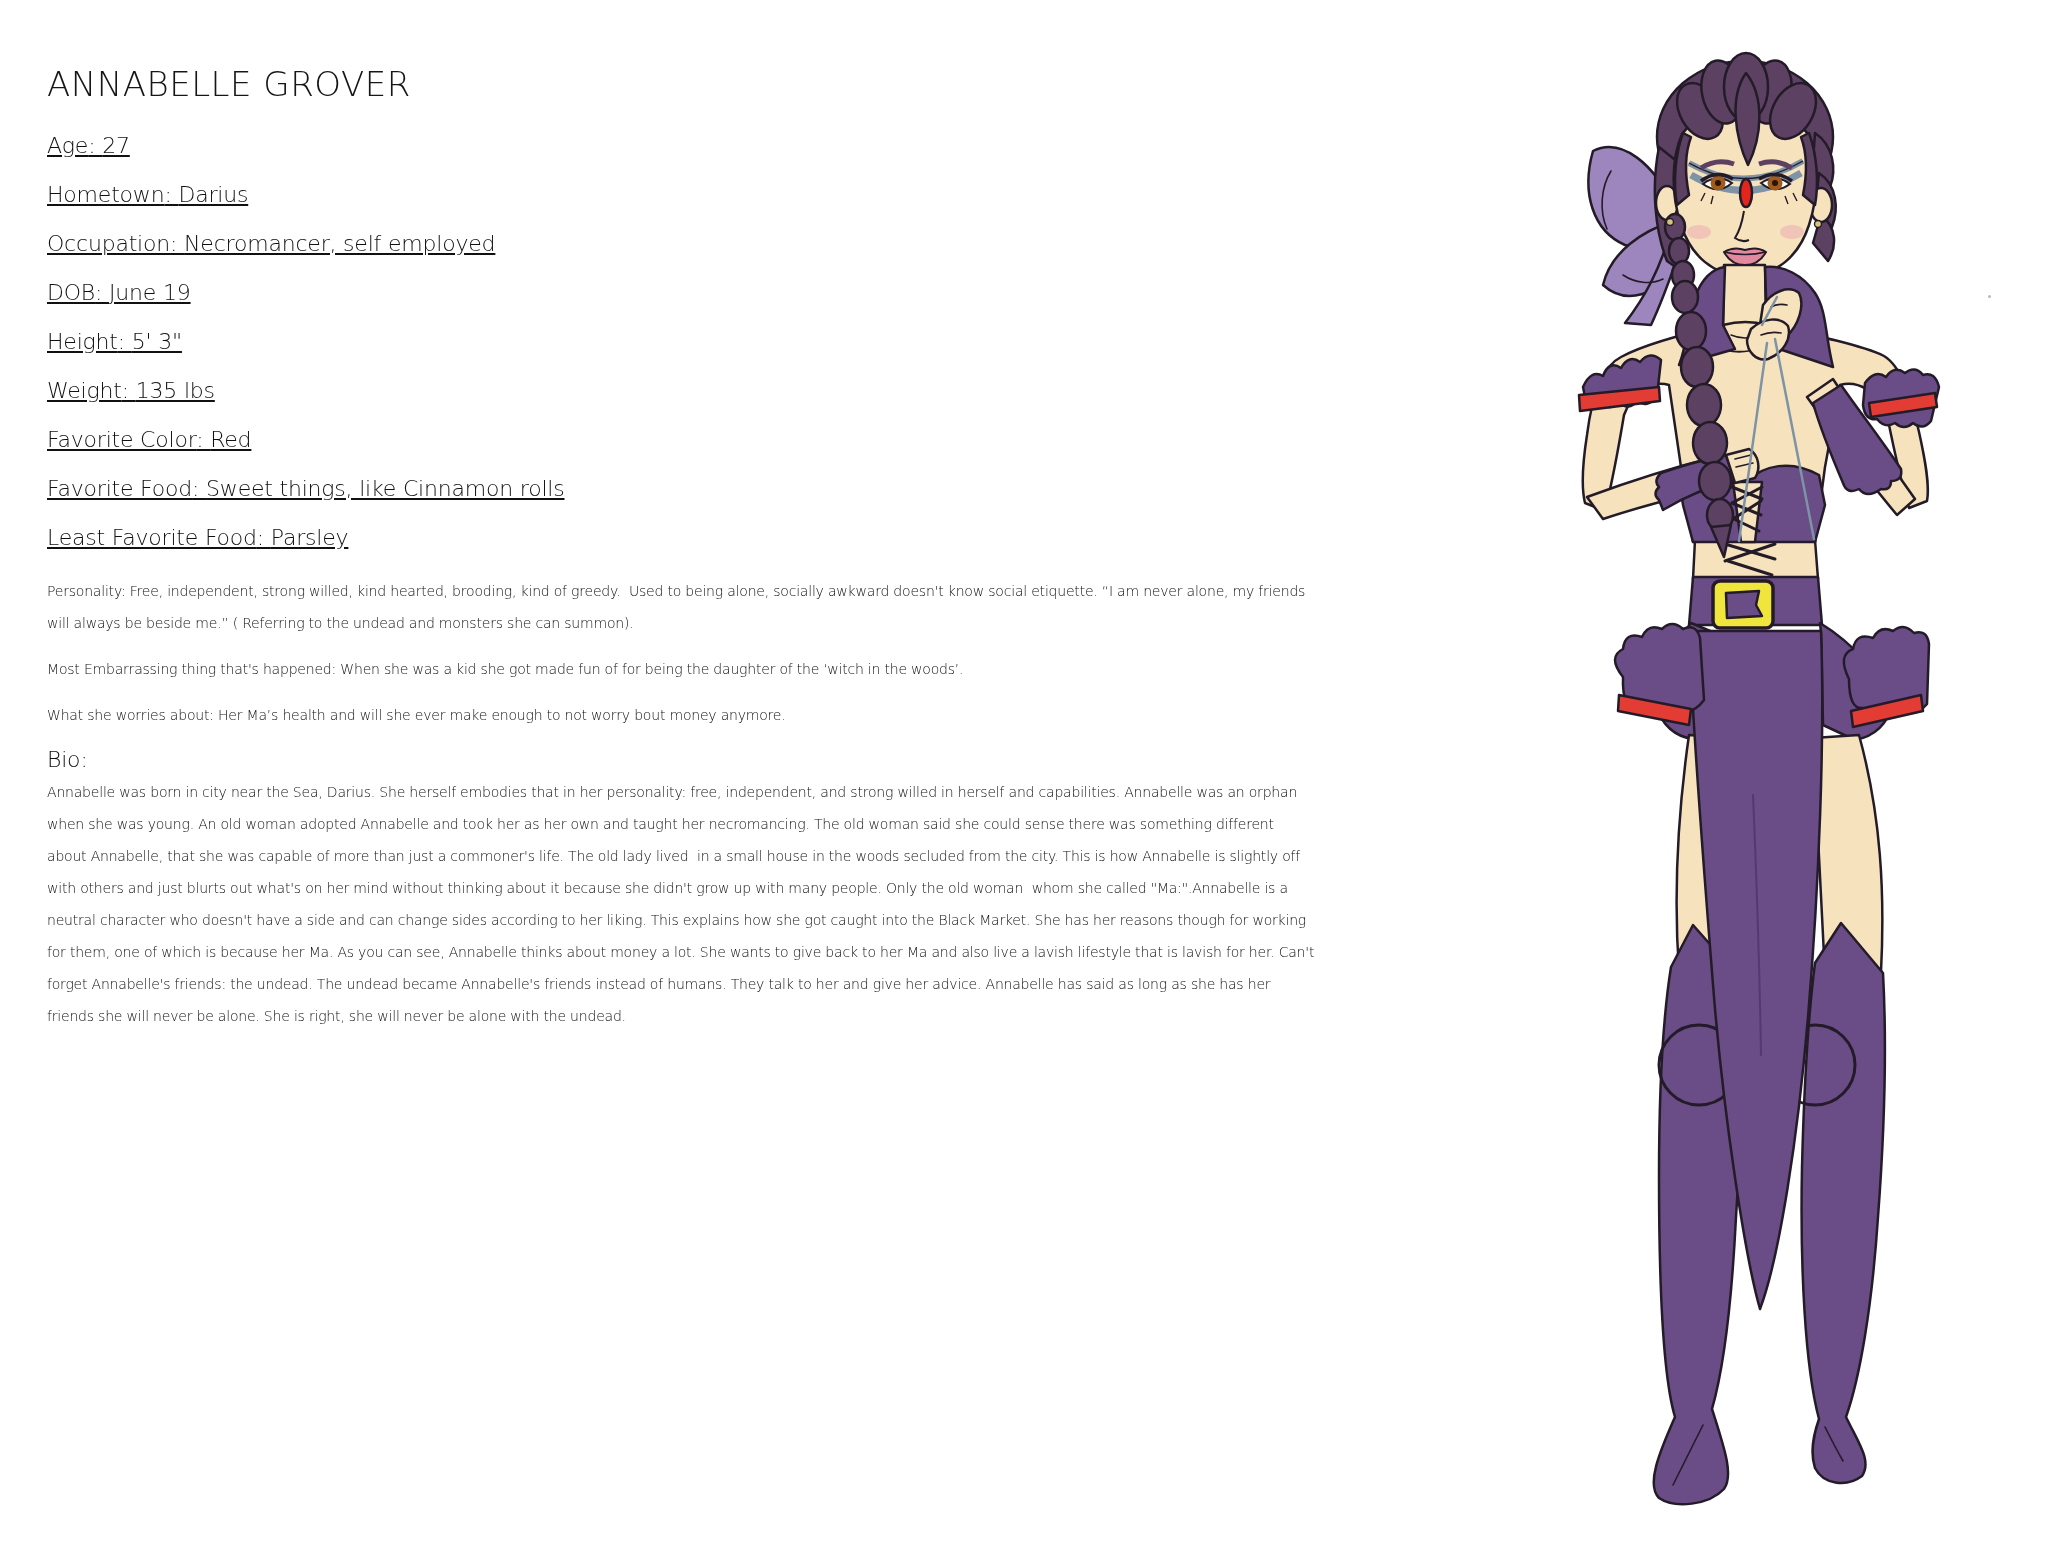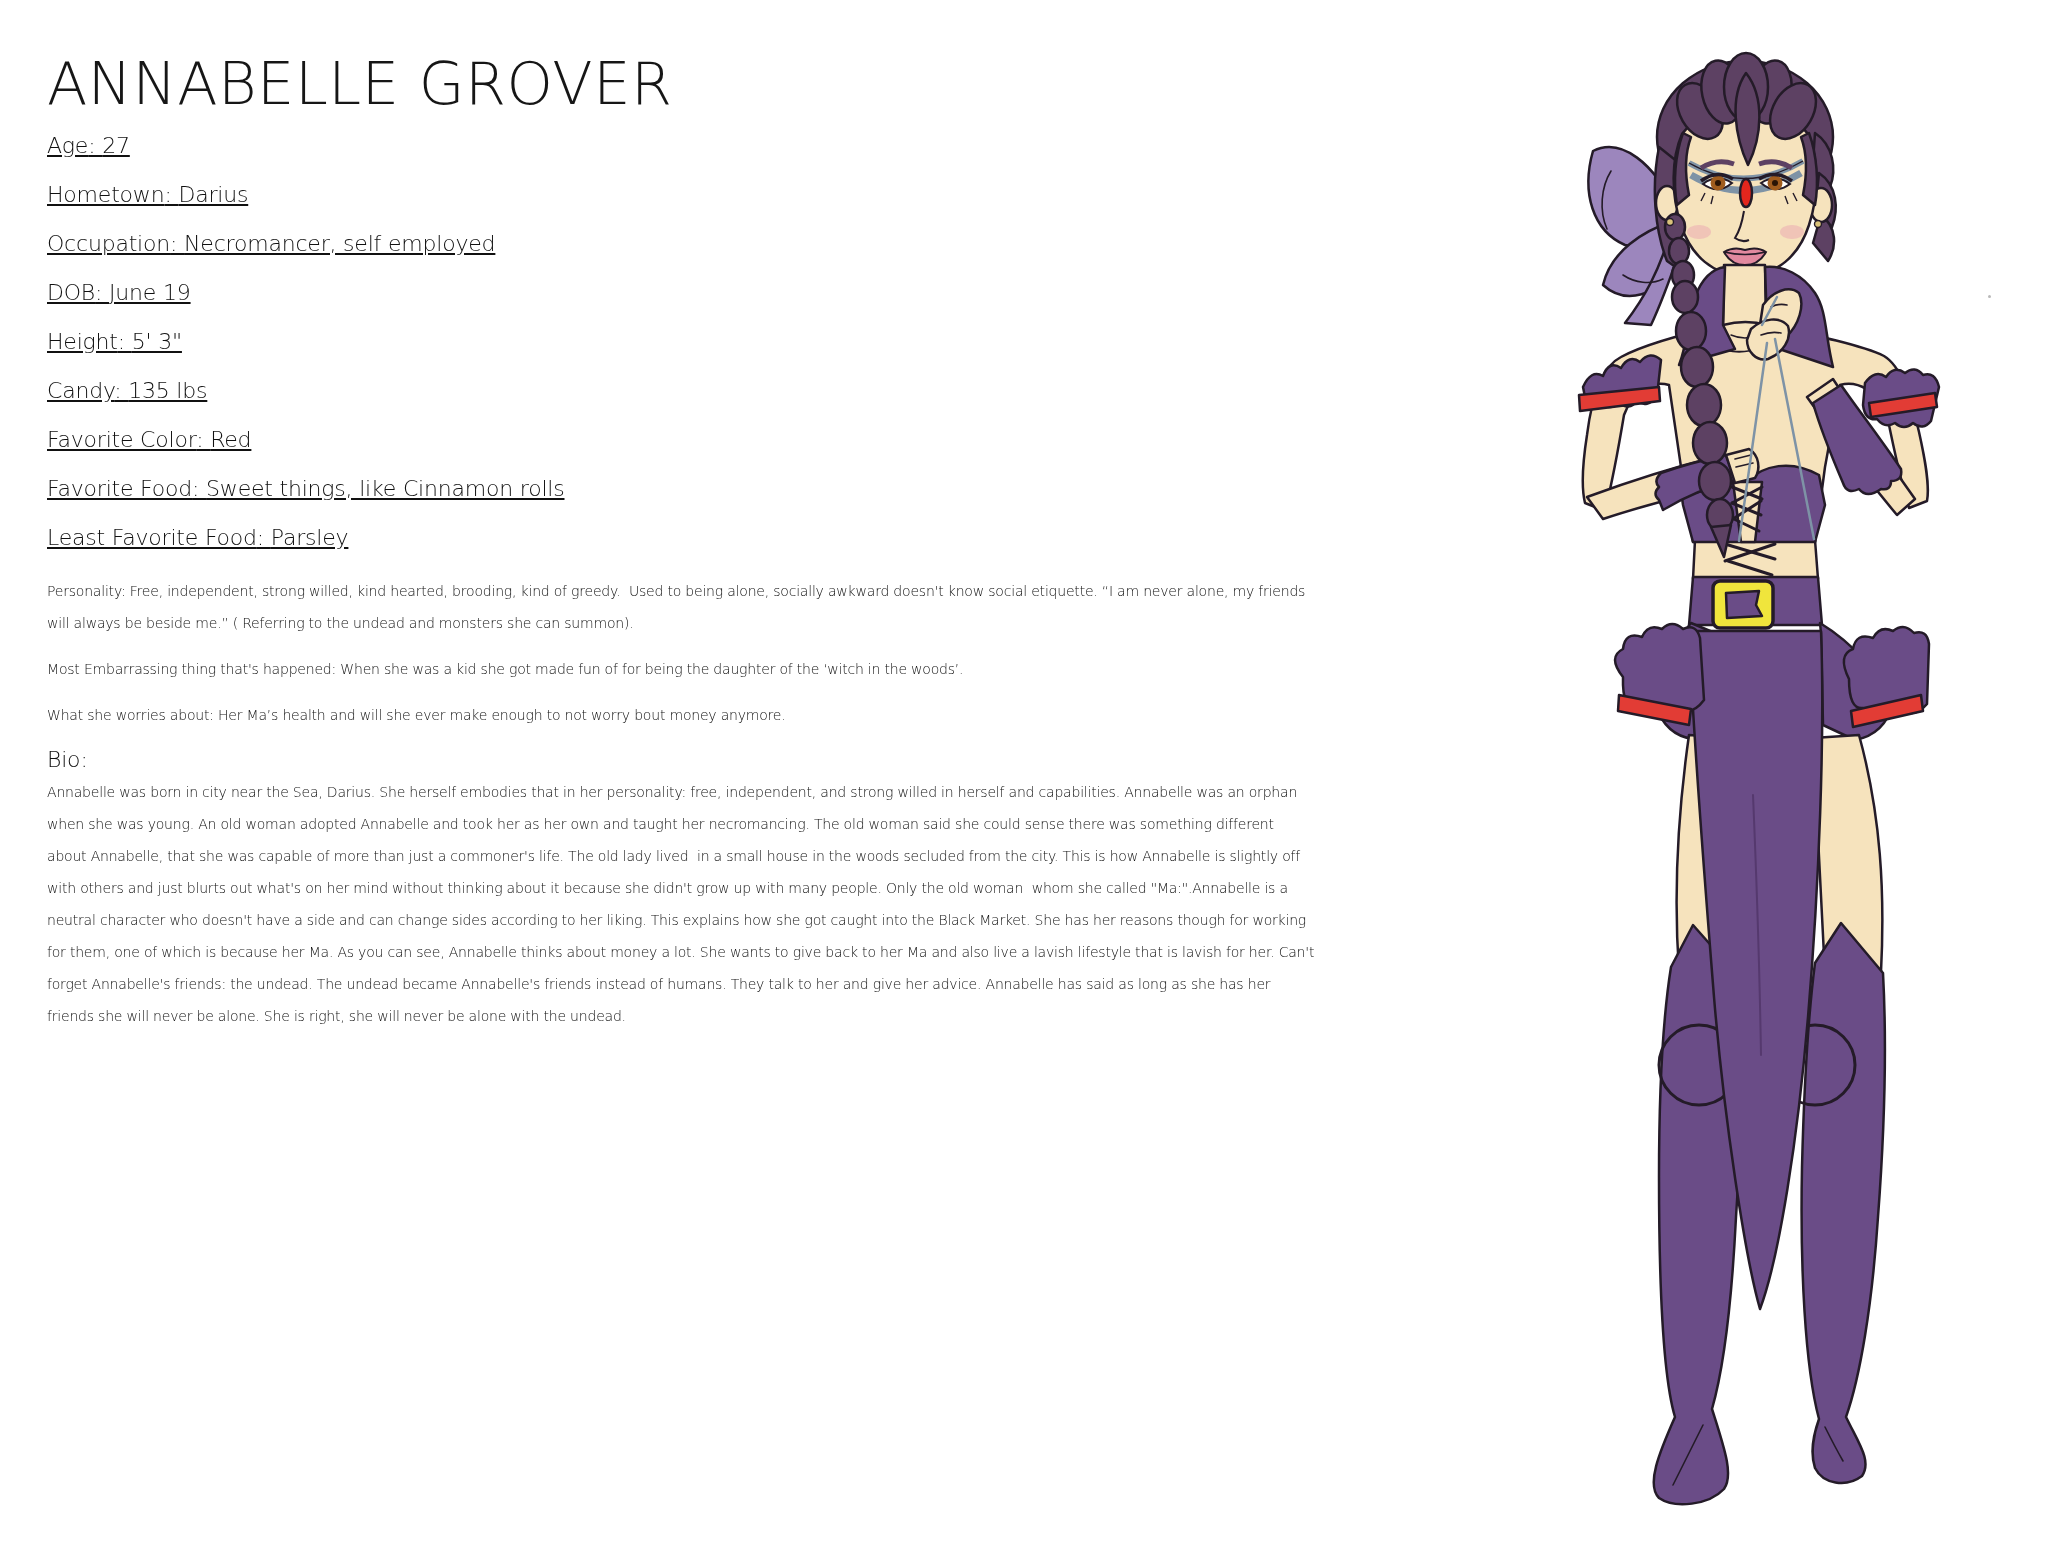--- a/index.html
+++ b/index.html
@@ -7,21 +7,21 @@
     width:2046px;height:1545px;overflow:hidden;
     font-family:"DejaVu Sans","Liberation Sans",sans-serif;
     color:#111111;
   }
   .sheet{position:relative;width:2046px;height:1545px;background:#fff;}
   .text-col{
     position:absolute;left:47px;top:58px;width:1290px;
     letter-spacing:-0.2px;
   }
   h1.title{
-    font-size:59px;font-weight:300;line-height:52px;margin:0 0 21px 0;
+    font-size:34px;font-weight:300;line-height:52px;margin:0 0 21px 0;
     letter-spacing:0.5px;color:#161616;
   }
   ul.stats{list-style:none;margin:0 0 22px 0;padding:0;text-decoration:underline;}
   ul.stats li{
     font-size:22px;line-height:30px;margin:0 0 19px 0;font-weight:300;
   }
   .stat-label::after{content:": ";}
   .para{
     font-size:14px;line-height:32px;margin:0 0 14px 0;font-weight:300;
     white-space:pre-wrap;width:1270px;
@@ -43,21 +43,21 @@
 
   <div class="text-col">
     <h1 class="title">ANNABELLE GROVER</h1>
 
     <ul class="stats">
       <li><span class="stat-label">Age</span><span class="stat-value">27</span></li>
       <li><span class="stat-label">Hometown</span><span class="stat-value">Darius</span></li>
       <li><span class="stat-label">Occupation</span><span class="stat-value">Necromancer, self employed</span></li>
       <li><span class="stat-label">DOB</span><span class="stat-value">June 19</span></li>
       <li><span class="stat-label">Height</span><span class="stat-value">5' 3"</span></li>
-      <li><span class="stat-label">Candy</span><span class="stat-value">135 lbs</span></li>
+      <li><span class="stat-label">Weight</span><span class="stat-value">135 lbs</span></li>
       <li><span class="stat-label">Favorite Color</span><span class="stat-value">Red</span></li>
       <li><span class="stat-label">Favorite Food</span><span class="stat-value">Sweet things, like Cinnamon rolls</span></li>
       <li><span class="stat-label">Least Favorite Food</span><span class="stat-value">Parsley</span></li>
     </ul>
 
     <p class="para"><span class="stat-label">Personality</span><span>Free, independent, strong willed, kind hearted, brooding, kind of greedy.  Used to being alone, socially awkward doesn't know social etiquette. “I am never alone, my friends will always be beside me.” ( Referring to the undead and monsters she can summon).</span></p>
 
     <p class="para"><span class="stat-label">Most Embarrassing thing that's happened</span><span>When she was a kid she got made fun of for being the daughter of the ‘witch in the woods’.</span></p>
 
     <p class="para gap-after"><span class="stat-label">What she worries about</span><span>Her Ma’s health and will she ever make enough to not worry bout money anymore.</span></p>

